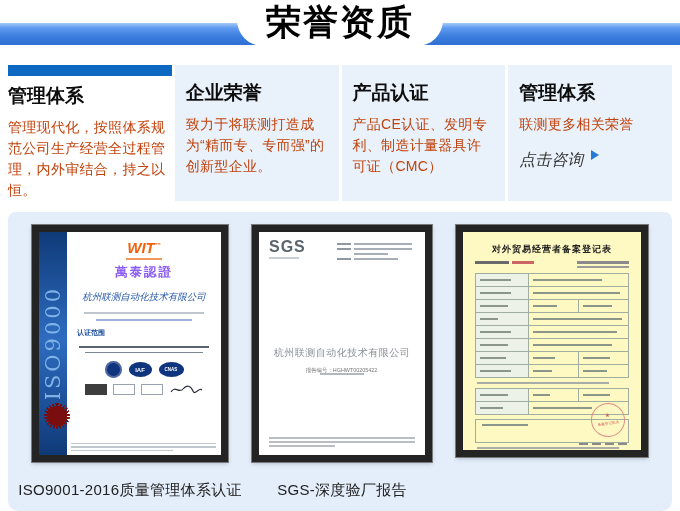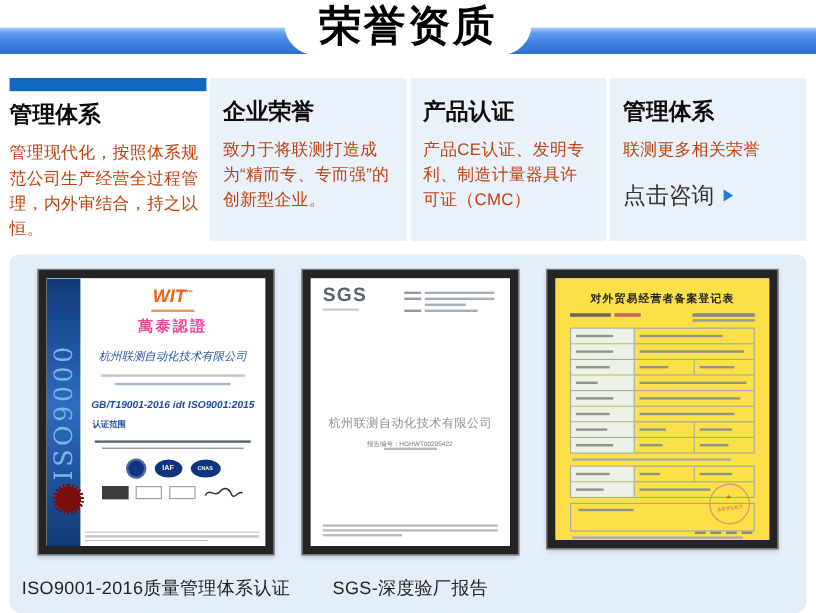--- a/index.html
+++ b/index.html
@@ -19,21 +19,21 @@
     line-height:44px;letter-spacing:2px;white-space:nowrap;}
   
   .features{display:grid;grid-template-columns:repeat(4,1fr);gap:3px;
     padding:0 8px;height:128px;margin-top:7px;}
   .feature{box-sizing:border-box;}
   .feature.tint{background:#e9f2fb;padding:15px 11px 0;}
   .feature.first{padding:0;background:#fff;}
   .accent{height:11px;background:#0d68c1;margin-bottom:7px;}
   .feature h3{margin:0 0 8px;font-size:19px;color:#0d0d0d;font-weight:700;}
   .feature p{margin:0;font-size:14px;line-height:21px;color:#c2410c;letter-spacing:.3px;}
-  .consult{margin-top:15px;font-size:19px;color:#333;display:flex;align-items:center;cursor:pointer;}
+  .consult{margin-top:15px;font-size:16px;color:#333;display:flex;cursor:pointer;font-style:italic;}
   .consult .arrow{margin-left:8px;width:0;height:0;
     border-left:8px solid #2779d8;border-top:5px solid transparent;border-bottom:5px solid transparent;}
   
   .panel{margin:19px 8px 0;height:299px;box-sizing:border-box;
     background:#e4eefa;border-radius:8px 8px 10px 10px;padding:13px 24px 0;}
   .cert-cols{display:flex;justify-content:space-between;}
   .cert-col{display:flex;flex-direction:column;align-items:center;}
   .cert-col.c1{width:196px}.cert-col.c2{width:180px}.cert-col.c3{width:192px}
   .frame{box-sizing:border-box;width:100%;height:237px;border:7px solid #242424;
     background:#fff;box-shadow:0 0 0 1px #7a7a7a,0 2px 4px rgba(40,60,90,.25);}
@@ -45,21 +45,21 @@
   
   .band{position:absolute;left:0;top:0;bottom:0;width:28px;
     background:linear-gradient(180deg,#0f3a78 0%,#2e6cc0 48%,#0f3a78 100%);
     display:flex;align-items:center;justify-content:center;}
   .band span{writing-mode:vertical-rl;transform:rotate(180deg);
     font-family:"DejaVu Serif","Liberation Serif",serif;font-size:21px;color:#7fb3e8;letter-spacing:3px;}
   .c1-content{position:absolute;left:28px;right:0;top:0;text-align:center;}
   .wit{margin-top:7px;color:#f2600a;font-style:italic;font-weight:800;font-size:15px;}
   .wit sup{font-size:6px;}
   .wit-sub{width:36px;height:2px;background:#f2985a;margin:2px auto 0;}
-  .wt-cn{margin-top:4px;font-size:12.5px;font-weight:800;letter-spacing:2px;color:#ec4899;}
+  .wt-cn{margin-top:4px;font-size:12.5px;font-weight:800;letter-spacing:2px;color:#8b5cf6;}
   .doc1{margin-top:5px;font-size:10px;font-weight:700;color:#1d4e9e;letter-spacing:6px;text-indent:6px;}
   .comp1{margin-top:10px;font-size:9.5px;color:#2356a8;
     font-family:"DejaVu Serif","Liberation Serif",serif;font-style:italic;white-space:nowrap;}
   .std{margin-top:11px;font-size:8.5px;font-weight:700;font-style:italic;color:#1d4e9e;white-space:nowrap;}
   .scope-l{margin:7px 0 0 10px;text-align:left;font-size:7px;font-weight:700;color:#1d4e9e;}
   .logos{margin-top:8px;display:flex;justify-content:center;gap:7px;align-items:center;}
   .lg{border-radius:50%;background:#10357f;color:#fff;display:flex;align-items:center;justify-content:center;font-weight:700;}
   .lg.globe{width:17px;height:17px;box-shadow:inset 0 0 0 2px rgba(255,255,255,.25);}
   .lg.iaf{width:23px;height:15px;font-size:6px;}
   .lg.cnas{width:25px;height:15px;font-size:4.5px;}
@@ -83,21 +83,21 @@
     font-size:11px;font-weight:800;color:#111;letter-spacing:1px;}
   .comp2{position:absolute;top:114px;left:0;right:0;text-align:center;
     font-size:10px;color:#8a8f94;letter-spacing:.5px;white-space:nowrap;}
   .repno{position:absolute;top:132px;left:0;right:0;display:flex;justify-content:center;
     font-size:9px;color:#777;}
   .repno span{transform:scale(.6);white-space:nowrap;}
   .date2{position:absolute;top:141px;left:50%;transform:translateX(-50%);width:44px;height:2px;background:#b3b8bd;}
   .fine2{position:absolute;left:10px;right:10px;bottom:8px;}
   .fine2 .b{margin-top:2px;background:#b9bec4;}
   
-  .c3 .paper{background:#fde047;font-family:Liberation Serif, serif;}
+  .c3 .paper{background:#fef9c3;font-family:Liberation Serif, serif;}
   .c3-content{position:absolute;inset:0;padding:11px 12px 0;box-sizing:border-box;}
   .title3{text-align:center;font-size:9px;font-weight:700;color:#222;letter-spacing:1px;white-space:nowrap;}
   .numrow{display:flex;justify-content:space-between;margin-top:5px;align-items:flex-start;}
   .numrow .left{display:flex;gap:3px;}
   .nb{height:2.5px;}
   .form{margin-top:5px;border:1px solid #9fae9f;}
   .frow{display:flex;border-bottom:1px solid #9fae9f;height:12px;}
   .frow:last-child{border-bottom:none;}
   .fl{width:34%;border-right:1px solid #9fae9f;background:#edf2e8;}
   .fv{flex:1;}
@@ -158,21 +158,20 @@
           <div class="band">
             <span>ISO9000</span>
           </div>
           <div class="c1-content">
             <div class="wit"><span>WIT</span><sup>™</sup></div>
             <div class="wit-sub"></div>
             <div class="wt-cn">萬泰認證</div>
             <div class="comp1">杭州联测自动化技术有限公司</div>
             <div class="b" style="width:120px;margin:8px auto 0;"></div>
             <div class="b" style="width:96px;margin:5px auto 0;background:#9fb4d8;"></div>
-            <div class="std">GB/T19001-2016 idt ISO9001:2015</div>
             <div class="scope-l">认证范围</div>
             <div class="b" style="width:130px;margin:8px auto 0;background:#5a6470;height:1.5px;"></div>
             <div class="b" style="width:118px;margin:4px auto 0;background:#7d8794;height:1.5px;"></div>
             <div class="logos">
               <div class="lg globe"></div>
               <div class="lg iaf">IAF</div>
               <div class="lg cnas">CNAS</div>
             </div>
             <div class="sigrow">
               <div class="box dark"></div>

